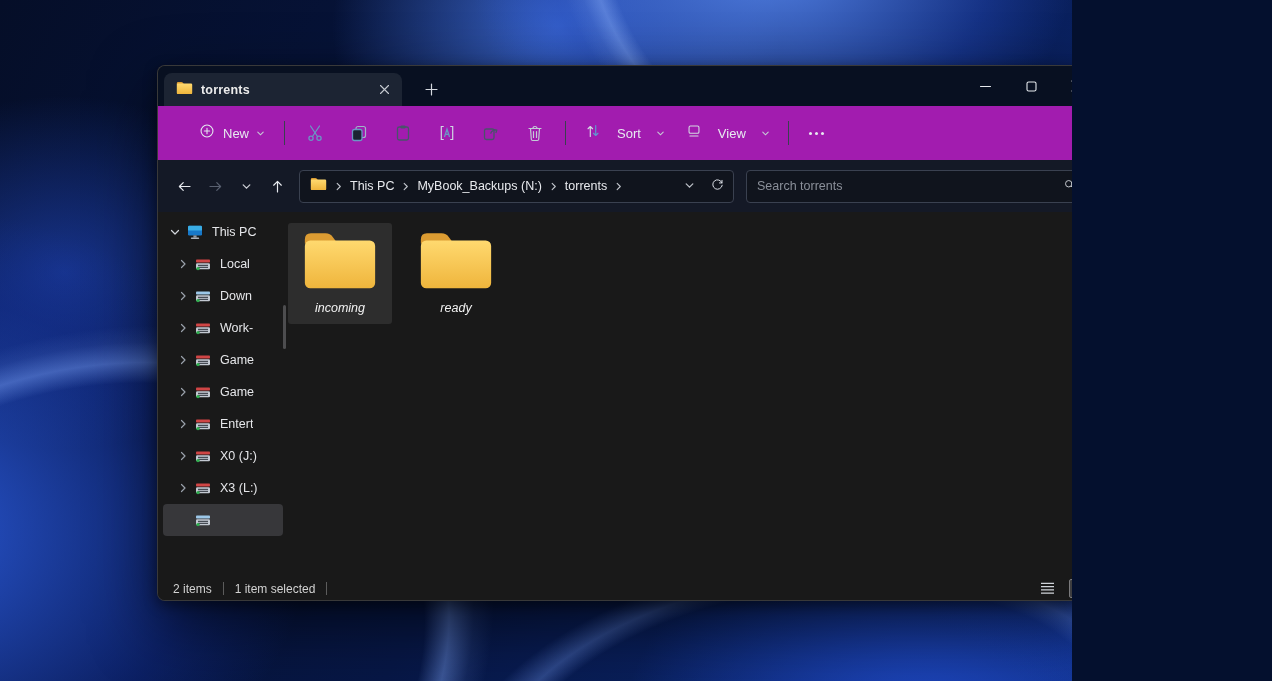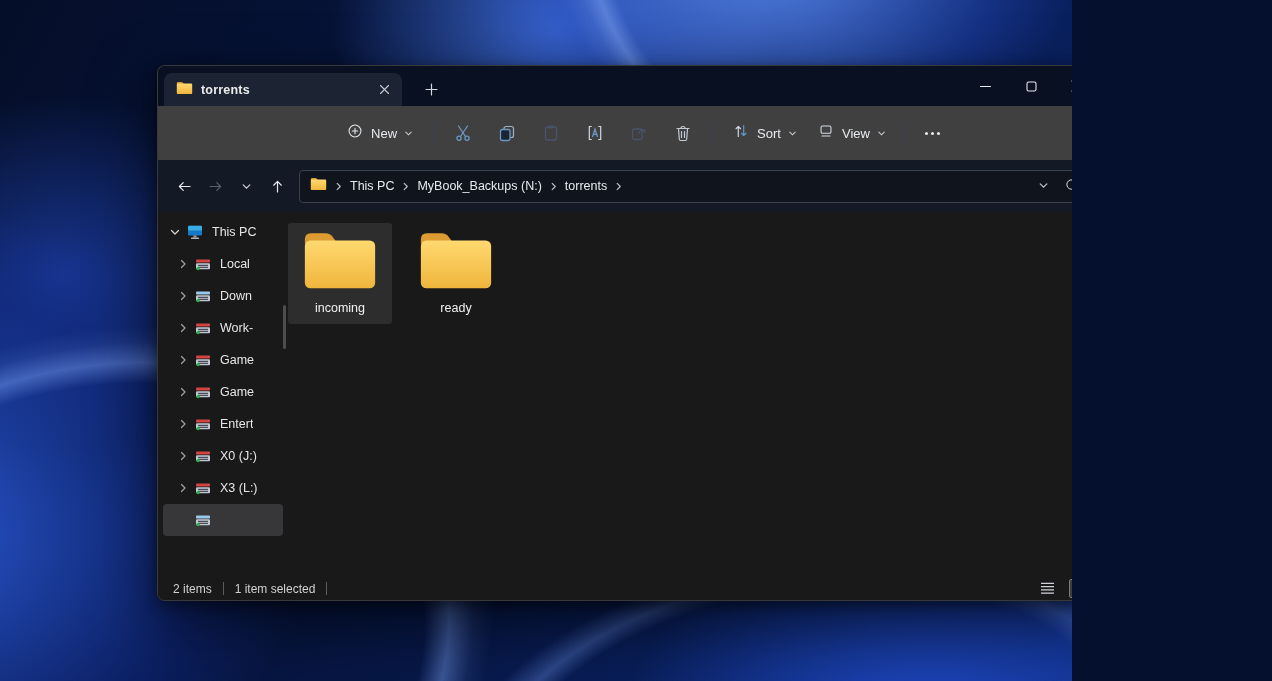--- a/index.html
+++ b/index.html
@@ -40,26 +40,26 @@
     display:flex; align-items:center; gap:8px; padding:0 8px 0 12px; }
   .tab-title { color:#ececec; font-size:12.5px; font-weight:bold; letter-spacing:.2px; flex:1; }
   .tab-close { width:20px; height:20px; border-radius:4px; display:flex; align-items:center; justify-content:center; }
   .newtab { width:30px; height:30px; margin:0 0 2px 14px; border-radius:5px;
     display:flex; align-items:center; justify-content:center; }
   .cap-spacer { flex:1; }
   .caption { display:flex; height:40px; align-self:flex-start; }
   .cap-btn { width:46px; height:40px; display:flex; align-items:center; justify-content:center; }
 
   
-  .toolbar { height:54px; flex:0 0 54px; background:#404040; display:flex; align-items:center; padding-left:29px;justify-content:center; }
+  .toolbar { height:54px; flex:0 0 54px; background:#a21caf; display:flex; align-items:center; padding-left:29px; }
   .tb-new { display:flex; align-items:center; gap:7px; padding:7px 11px; border-radius:4px; }
   .tb-label { color:#e7eaf0; font-size:13px; }
   .tb-btn { width:44px; height:36px; display:flex; align-items:center; justify-content:center; border-radius:4px; }
   .tb-sep { width:1px; height:24px; background:#39404f; margin:0 8px; }
-  .tb-drop { display:flex; align-items:center; gap:7px; padding:7px 10px; border-radius:4px; }
+  .tb-drop { display:flex; align-items:center; gap:15px; padding:7px 10px; border-radius:4px; }
   .tb-more { padding:7px 12px; display:flex; gap:3px; align-items:center; }
   .dot { width:3px; height:3px; border-radius:50%; background:#e7eaf0; }
 
   
   .addressrow { height:52px; flex:0 0 52px; background:#141926; display:flex; align-items:center; padding:0 12px; gap:2px; }
   .nav-btn { width:29px; height:30px; display:flex; align-items:center; justify-content:center; border-radius:4px; }
   .address-box { flex:1; height:33px; margin-left:5px; border:1px solid #3a4150; border-radius:4px;
     background:#10141d; display:flex; align-items:center; gap:7px; padding:0 8px 0 10px; }
   .crumb { color:#e8eaee; font-size:12.5px; white-space:nowrap; }
   .ab-spacer { flex:1; }
@@ -75,21 +75,21 @@
   .side-item { height:32px; display:flex; align-items:center; margin:0 5px; border-radius:4px; }
   .side-item.d0 { padding-left:5px; }
   .side-item.d1 { padding-left:13px;align-items:center; }
   .side-item.highlight { background:#37373a; }
   .side-chev { width:14px; display:flex; justify-content:center; }
   .side-ico { width:20px; display:flex; justify-content:center; margin-left:3px; }
   .side-label { color:#e5e6e9; font-size:12.5px; margin-left:7px; white-space:nowrap; overflow:hidden; }
   .side-scroll { position:absolute; right:2px; top:93px; width:3px; height:44px; border-radius:2px; background:#4d4d4f; }
 
   .main { flex:1; padding:11px 0 0 0; display:flex; align-items:flex-start; gap:12px; }
-  .tile { width:104px; border-radius:3px; display:flex; flex-direction:column; align-items:center; padding:6px 0 9px; }
+  .tile { width:104px; border-radius:3px; display:flex; flex-direction:column; align-items:center; padding:6px 0 9px;font-style:italic; }
   .tile.selected { background:#2d2d2d; }
   .tile-label { margin-top:5px; color:#f1f1f1; font-size:12.5px; }
 
   
   .statusbar { height:23px; flex:0 0 23px; background:#191919; display:flex; align-items:center;
     padding:0 9px 0 15px; gap:11px; }
   .st-text { color:#d2d2d2; font-size:12px; }
   .st-pipe { width:1px; height:13px; background:#5c5c5c; }
   .st-spacer { flex:1; }
   .sv-btn { display:flex; align-items:center; justify-content:center; width:22px; height:19px; border-radius:2px; }
@@ -306,20 +306,29 @@
             </svg>
         </span>
         <span style="margin-left:8px;">
           <svg width="15" height="15" viewBox="0 0 20 20" fill="none" stroke="#dfe3ea" stroke-width="1.3" stroke-linecap="round">
               <path d="M16 4.5 v3.4 h-3.4"></path>
               <path d="M16 7.9 A6.3 6.3 0 1 0 16.3 11"></path>
             </svg>
         </span>
       </div>
 
+      <div class="search-box">
+        <input type="text" placeholder="Search torrents" style="">
+        <span>
+          <svg width="15" height="15" viewBox="0 0 20 20" fill="none" stroke="#c9ccd2" stroke-width="1.3" stroke-linecap="round">
+              <circle cx="9" cy="9" r="4.3"></circle>
+              <path d="M12.3 12.3 L15.6 15.6"></path>
+            </svg>
+        </span>
+      </div>
     </div>
 
     <div class="content">
       <div class="sidebar">
         <div id="side-list">
             <div class="side-item d0">
     <span class="side-chev">
                 <svg width="10" height="10" viewBox="0 0 10 10" fill="none" stroke="#d2d6dc" stroke-width="1.2" stroke-linecap="round" stroke-linejoin="round">
                   <path d="M1.5 3.5 L5 7 L8.5 3.5"></path>
                 </svg>

